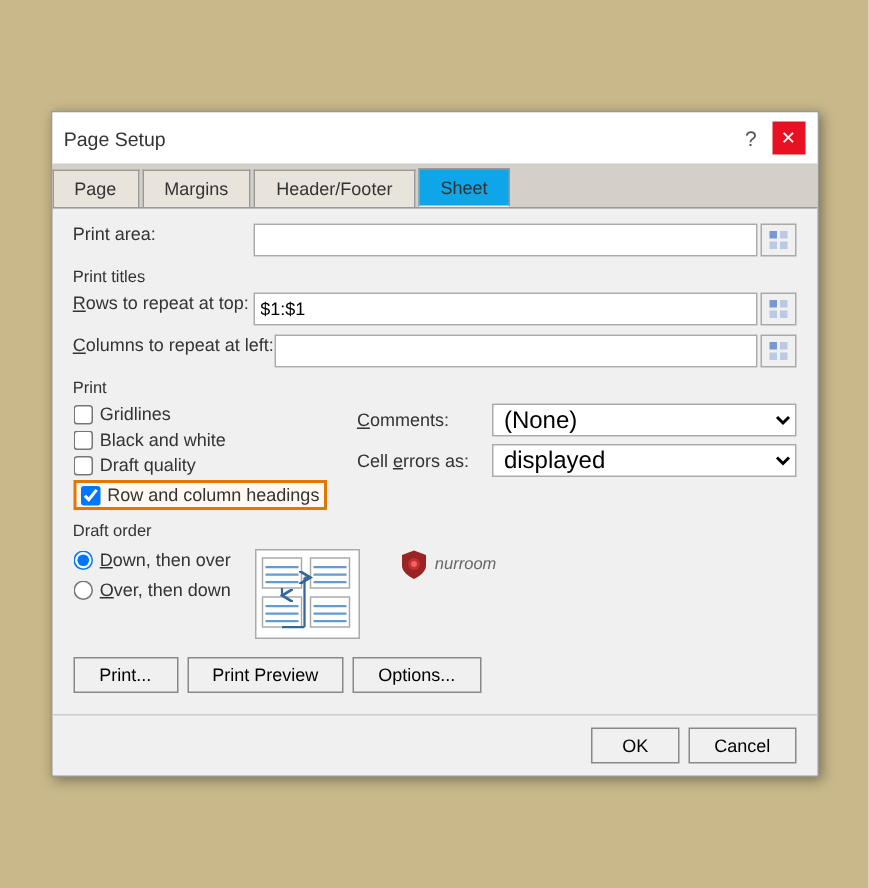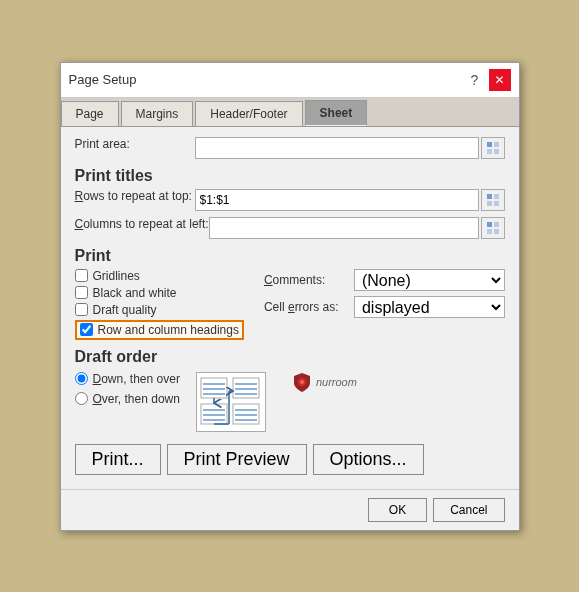--- a/index.html
+++ b/index.html
@@ -9,21 +9,21 @@
       align-items: center;
       justify-content: center;
       width: 579px;
       height: 592px;
       font-family: "Segoe UI", Tahoma, Arial, sans-serif;
       font-size: 13px;
     }
     .dialog {
       background: #f0f0f0;
       border: 1px solid #999;
-      width: 460px;
+      width: 512px;
       box-shadow: 2px 2px 8px rgba(0,0,0,0.4);
     }
     .title-bar {
       background: #ffffff;
       border-bottom: 1px solid #ccc;
       display: flex;
       align-items: center;
       justify-content: space-between;
       padding: 6px 8px;
     }
@@ -76,24 +76,24 @@
       border-bottom: none;
       background: #e8e4dc;
       cursor: pointer;
       font-size: 12px;
       color: #333;
       margin-right: 2px;
       margin-top: 3px;
       position: relative;
     }
     .tab.active {
-      background: #a3a3a3;
+      background: #0ea5e9;
       border-bottom: 1px solid #f0f0f0;
       margin-top: 2px;
-      font-weight: bold;
+      font-weight: normal;
       z-index: 1;
     }
     .content {
       padding: 10px 14px 10px 14px;
     }
     .field-row {
       display: flex;
       align-items: flex-start;
       margin-bottom: 6px;
     }
@@ -116,22 +116,22 @@
       height: 22px;
       border: 1px solid #aaa;
       background: #f0f0f0;
       cursor: pointer;
       display: flex;
       align-items: center;
       justify-content: center;
       margin-left: 2px;
     }
     .section-title {
-      font-size: 16px;
-      font-weight: bold;
+      font-size: 11px;
+      font-weight: normal;
       color: #333;
       margin: 8px 0 4px 0;
     }
     .print-section {
       display: flex;
       gap: 20px;
       margin-bottom: 6px;
     }
     .print-left {
       display: flex;
@@ -226,21 +226,21 @@
     }
     .bottom-buttons {
       display: flex;
       justify-content: flex-end;
       gap: 6px;
       padding: 8px 14px;
       border-top: 1px solid #ccc;
     }
     .bottom-btn {
       padding: 4px 16px;
-      font-size: 18px;
+      font-size: 12px;
       border: 1px solid #888;
       background: #f0f0f0;
       cursor: pointer;
       min-width: 70px;
     }
     .ok-btn {
       padding: 4px 20px;
       font-size: 12px;
       border: 1px solid #888;
       background: #f0f0f0;

